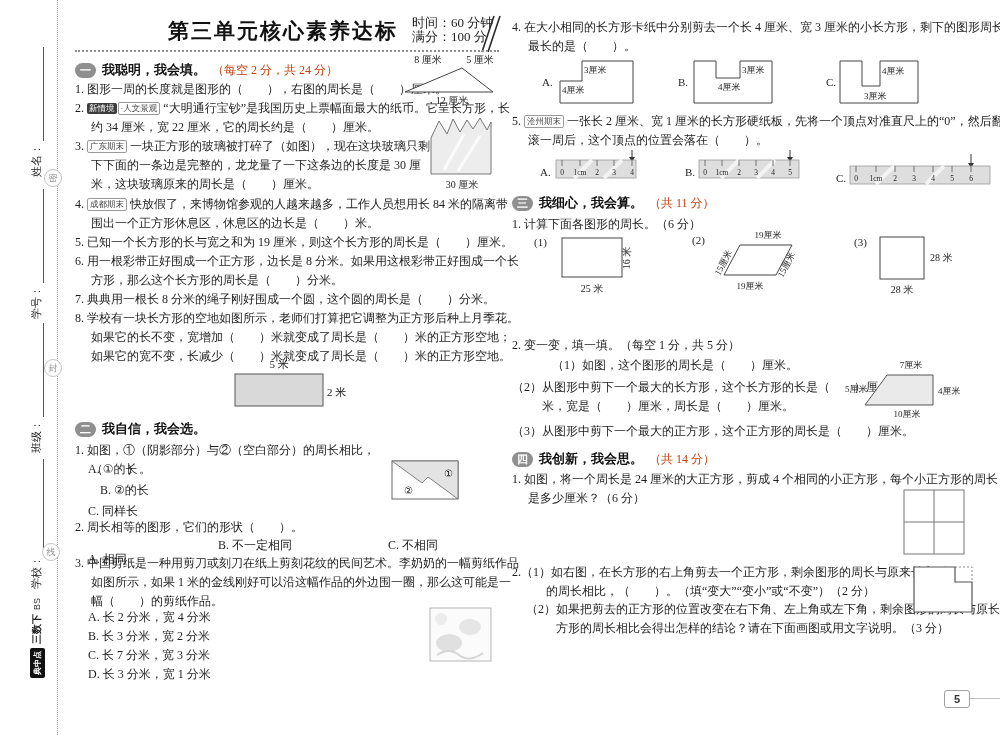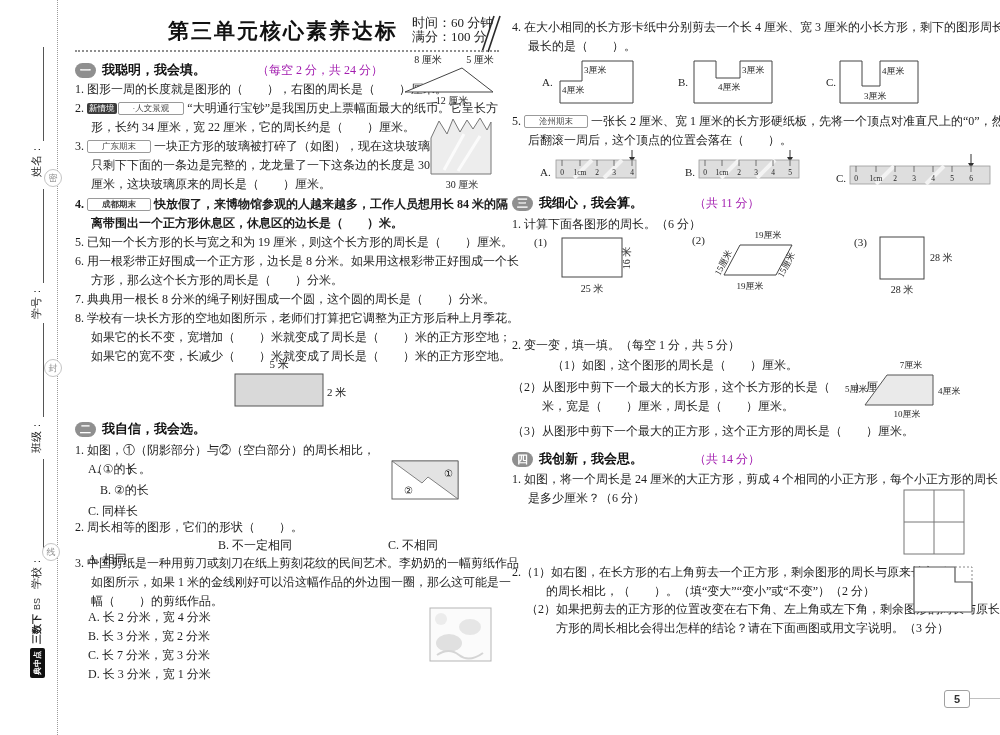--- a/index.html
+++ b/index.html
@@ -21,27 +21,27 @@
   .brand-ed{font:9px "Liberation Sans",sans-serif;color:#333;}
   
   .title{position:absolute;font-weight:bold;font-size:21px;letter-spacing:2px;text-align:right;color:#111;}
   .hmeta{position:absolute;font-size:13px;line-height:14px;color:#222;}
   .dotrule{position:absolute;border-top:2px dotted #8f8f8f;height:0;}
   
   .sec{position:absolute;display:flex;align-items:center;gap:6px;white-space:nowrap;}
   .pill{background:#8f8f8f;color:#fff;border-radius:9px;min-width:21px;height:15px;line-height:15px;
         text-align:center;font:bold 11px "Liberation Sans",sans-serif;}
   .sectitle{font:bold 13px "Liberation Sans",sans-serif;color:#111;}
-  .secmeta{font:12px "Liberation Serif",serif;color:#a21caf;margin-left:45px;}
+  .secmeta{font:12px "Liberation Serif",serif;color:#c2410c;}
   .q{position:absolute;margin:0;font-size:12px;line-height:19px;color:#1d1d1d;
      padding-left:16px;text-indent:-16px;}
   .q.ind{padding-left:30px;text-indent:-30px;}
   .opt{position:absolute;font-size:12px;line-height:18px;color:#1d1d1d;white-space:nowrap;}
   .chip{display:inline-block;border:1px solid #9a9a9a;border-radius:2px;font-size:8.5px;
-        line-height:11px;padding:0 14px;color:#444;vertical-align:1px;margin-right:3px;text-indent:0;}
+        line-height:11px;padding:0 2px;color:#444;vertical-align:1px;margin-right:3px;text-indent:0;}
   .chip-dark{display:inline-block;background:#3c3c3c;color:#fff;border-radius:2px;font-size:8.5px;
         line-height:11px;padding:0 2px;vertical-align:1px;margin-right:1px;text-indent:0;}
   
   .fig{position:absolute;}
   .fig text{font-family:"Liberation Serif",serif;fill:#1d1d1d;}
   .fl{font-size:11px;}
   .ft{font-size:10px;}
   .fs{font-size:9px;}
   .fr{font-size:7.5px;}
   .pnum-box{position:absolute;width:24px;height:16px;border:1px solid #a0a0a0;border-radius:3px;
@@ -110,21 +110,21 @@
   <p class="q" style="left:75px;top:99px;width:424px;"><span>2. </span><span class="chip-dark">新情境</span><span class="chip">·人文景观</span><span>“大明通行宝钞”是我国历史上票幅面最大的纸币。它呈长方形，长约 34 厘米，宽 22 厘米，它的周长约是（　　）厘米。</span></p>
 
   <p class="q" style="left:75px;top:137px;width:350px;"><span>3. </span><span class="chip">广东期末</span><span>一块正方形的玻璃被打碎了（如图），现在这块玻璃只剩下下面的一条边是完整的，龙龙量了一下这条边的长度是 30 厘米，这块玻璃原来的周长是（　　）厘米。</span></p>
   <svg class="fig" style="left:424px;top:108px;" width="74" height="84">
     <path d="M7,30 L15,13 L23,26 L29,11 L36,24 L43,12 L49,21 L56,10 L63,22 L67,14 L67,66 L7,66 Z" fill="#ededed" stroke="#777" stroke-width="1"></path>
     <line x1="20" y1="62" x2="40" y2="26" stroke="#ffffff" stroke-width="3" opacity="0.8"></line>
     <line x1="34" y1="63" x2="56" y2="28" stroke="#ffffff" stroke-width="3" opacity="0.8"></line>
     <text class="ft" x="38" y="80" text-anchor="middle">30 厘米</text>
   </svg>
 
-  <p class="q" style="left:75px;top:195px;width:428px;font-weight:bold;"><span>4. </span><span class="chip">成都期末</span><span>快放假了，来博物馆参观的人越来越多，工作人员想用长 84 米的隔离带围出一个正方形休息区，休息区的边长是（　　）米。</span></p>
+  <p class="q" style="left:75px;top:195px;width:428px;"><span>4. </span><span class="chip">成都期末</span><span>快放假了，来博物馆参观的人越来越多，工作人员想用长 84 米的隔离带围出一个正方形休息区，休息区的边长是（　　）米。</span></p>
 
   <p class="q" style="left:75px;top:233px;width:428px;">5. 已知一个长方形的长与宽之和为 19 厘米，则这个长方形的周长是（　　）厘米。</p>
   <p class="q" style="left:75px;top:252px;width:428px;">6. 用一根彩带正好围成一个正方形，边长是 8 分米。如果用这根彩带正好围成一个长方形，那么这个长方形的周长是（　　）分米。</p>
   <p class="q" style="left:75px;top:290px;width:428px;">7. 典典用一根长 8 分米的绳子刚好围成一个圆，这个圆的周长是（　　）分米。</p>
   <p class="q" style="left:75px;top:309px;width:430px;">8. 学校有一块长方形的空地如图所示，老师们打算把它调整为正方形后种上月季花。如果它的长不变，宽增加（　　）米就变成了周长是（　　）米的正方形空地；如果它的宽不变，长减少（　　）米就变成了周长是（　　）米的正方形空地。</p>
 
   <svg class="fig" style="left:222px;top:356px;" width="130" height="58">
     <text class="fl" x="57" y="12" text-anchor="middle">5 米</text>
     <rect x="13" y="18" width="88" height="32" fill="#d9d9d9" stroke="#555" stroke-width="1"></rect>
     <text class="fl" x="105" y="40">2 米</text>

